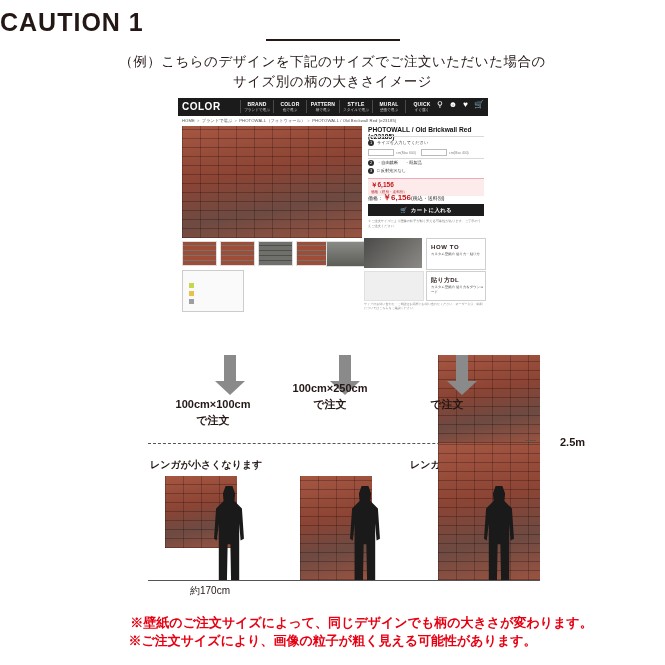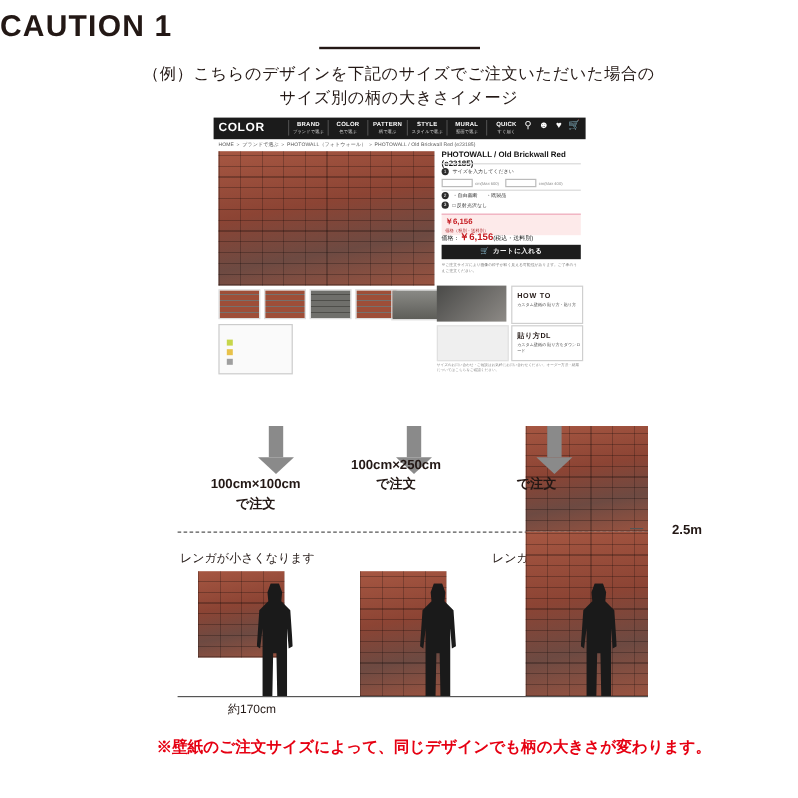--- a/index.html
+++ b/index.html
@@ -131,21 +131,21 @@
   .arrow{position:absolute;width:30px;}
   .arrow .shaft{position:absolute;left:9px;top:0;width:12px;height:26px;background:#8a8a8a;}
   .arrow .head{
     position:absolute;left:0;top:26px;width:0;height:0;
     border-left:15px solid transparent;border-right:15px solid transparent;border-top:14px solid #8a8a8a;
   }
   .orderlbl{position:absolute;text-align:center;font-size:11px;font-weight:bold;line-height:16px;}
 
   
   .dashline{position:absolute;left:148px;top:443px;width:392px;border-top:1px dashed #555;}
-  .capline{position:absolute;font-size:10px;font-weight:normal;}
+  .capline{position:absolute;font-size:10px;font-weight:bold;}
 
   .brickwall{
     background:
       repeating-linear-gradient(0deg, rgba(0,0,0,0.25) 0px, rgba(0,0,0,0.25) 1px, rgba(0,0,0,0) 1px, rgba(0,0,0,0) 9px),
       repeating-linear-gradient(90deg, rgba(0,0,0,0.22) 0px, rgba(0,0,0,0.22) 1px, rgba(0,0,0,0) 1px, rgba(0,0,0,0) 18px),
       linear-gradient(170deg,#a65742,#8c4434 40%,#6d4a42 70%,#9a5340);
   }
   .person{
     position:absolute;bottom:0;
     background:#1a1a1a;
@@ -321,14 +321,15 @@
        -webkit-clip-path:polygon(40% 0,60% 0,68% 8%,66% 16%,88% 24%,94% 56%,84% 58%,80% 40%,80% 100%,56% 100%,54% 62%,46% 62%,44% 100%,20% 100%,20% 40%,14% 58%,6% 56%,12% 24%,34% 16%,32% 8%);
        clip-path:polygon(40% 0,60% 0,68% 8%,66% 16%,88% 24%,94% 56%,84% 58%,80% 40%,80% 100%,56% 100%,54% 62%,46% 62%,44% 100%,20% 100%,20% 40%,14% 58%,6% 56%,12% 24%,34% 16%,32% 8%);"></div>
   <div class="person" style="left:482px;top:486px;width:34px;height:94px;
        -webkit-clip-path:polygon(40% 0,60% 0,68% 8%,66% 16%,88% 24%,94% 56%,84% 58%,80% 40%,80% 100%,56% 100%,54% 62%,46% 62%,44% 100%,20% 100%,20% 40%,14% 58%,6% 56%,12% 24%,34% 16%,32% 8%);
        clip-path:polygon(40% 0,60% 0,68% 8%,66% 16%,88% 24%,94% 56%,84% 58%,80% 40%,80% 100%,56% 100%,54% 62%,46% 62%,44% 100%,20% 100%,20% 40%,14% 58%,6% 56%,12% 24%,34% 16%,32% 8%);"></div>
 
   <div style="position:absolute;left:148px;top:580px;width:392px;height:1px;background:#555;"></div>
   <div style="position:absolute;left:190px;top:584px;font-size:10px;">約170cm</div>
 
   <div class="footnote" style="top:614px;margin-left:29px;">※壁紙のご注文サイズによって、同じデザインでも柄の大きさが変わります。</div>
+  <div class="footnote" style="top:632px;">※ご注文サイズにより、画像の粒子が粗く見える可能性があります。</div>
 
 </div>
 
 </body></html>

